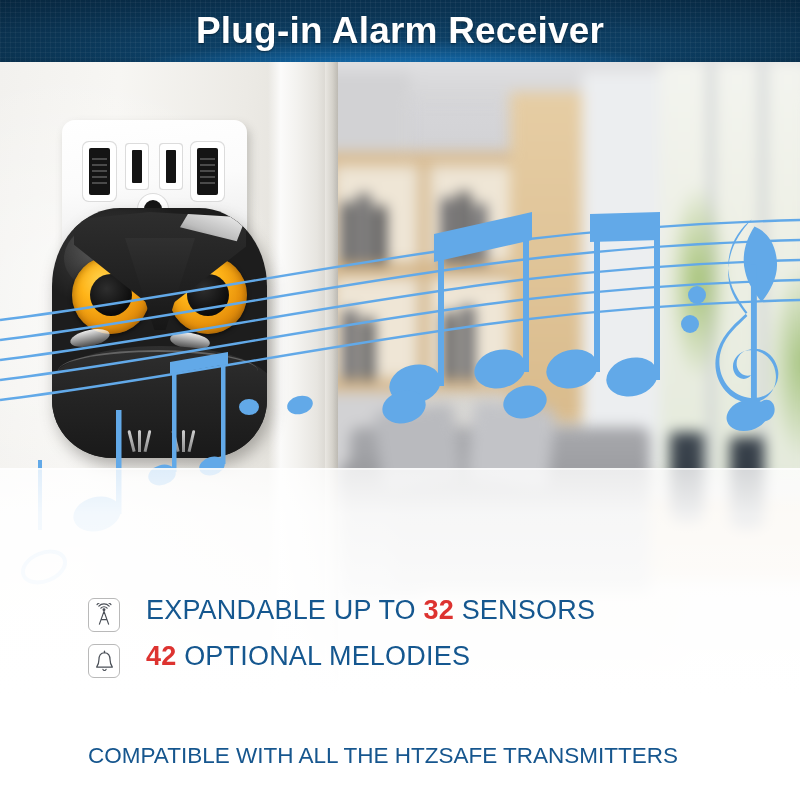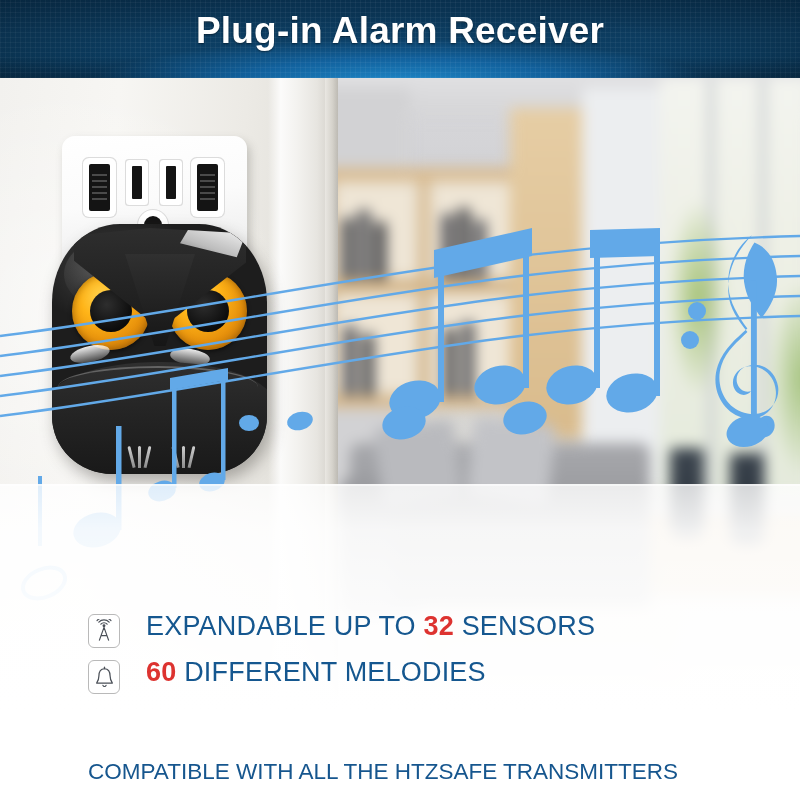--- a/index.html
+++ b/index.html
@@ -55,21 +55,21 @@
     font-size: 37px;
     font-weight: bold;
     letter-spacing: 0.2px;
     text-shadow: 0 1px 2px rgba(0,0,0,0.45);
     white-space: nowrap;
   }
 
   
   .photo {
     position: absolute;
-    left: 0; top: 78px;
+    left: 0; top: 62px;
     width: 800px; height: 722px;
     overflow: hidden;
     background: #4d7c0f;
   }
 
   
   .room {
     position: absolute;
     left: 330px; top: 0;
     width: 470px; height: 722px;
@@ -471,21 +471,21 @@
 
 
         <div class="frow">
           <div class="icon-box">
             <svg width="21" height="23" viewBox="0 0 24 26" fill="none" stroke="#4a4f57" stroke-width="1.4" stroke-linecap="round" stroke-linejoin="round">
               <path d="M12 3 C7.4 3 5.6 7 5.6 11.4 C5.6 16 4 18 3 19.4 H21 C20 18 18.4 16 18.4 11.4 C18.4 7 16.6 3 12 3 Z"></path>
               <path d="M12 1.2 V3"></path>
               <path d="M10.2 22 A1.9 1.9 0 0 0 13.8 22"></path>
             </svg>
           </div>
-          <div class="ftext"><span></span><span class="num">60</span><span> DIFFERENT MELODIES</span></div>
+          <div class="ftext"><span></span><span class="num">42</span><span> OPTIONAL MELODIES</span></div>
         </div>
       </div>
 
       <div class="sub">
         <div>COMPATIBLE WITH ALL THE HTZSAFE TRANSMITTERS</div>
       </div>
 
     </div>
   </div>
 </div>

